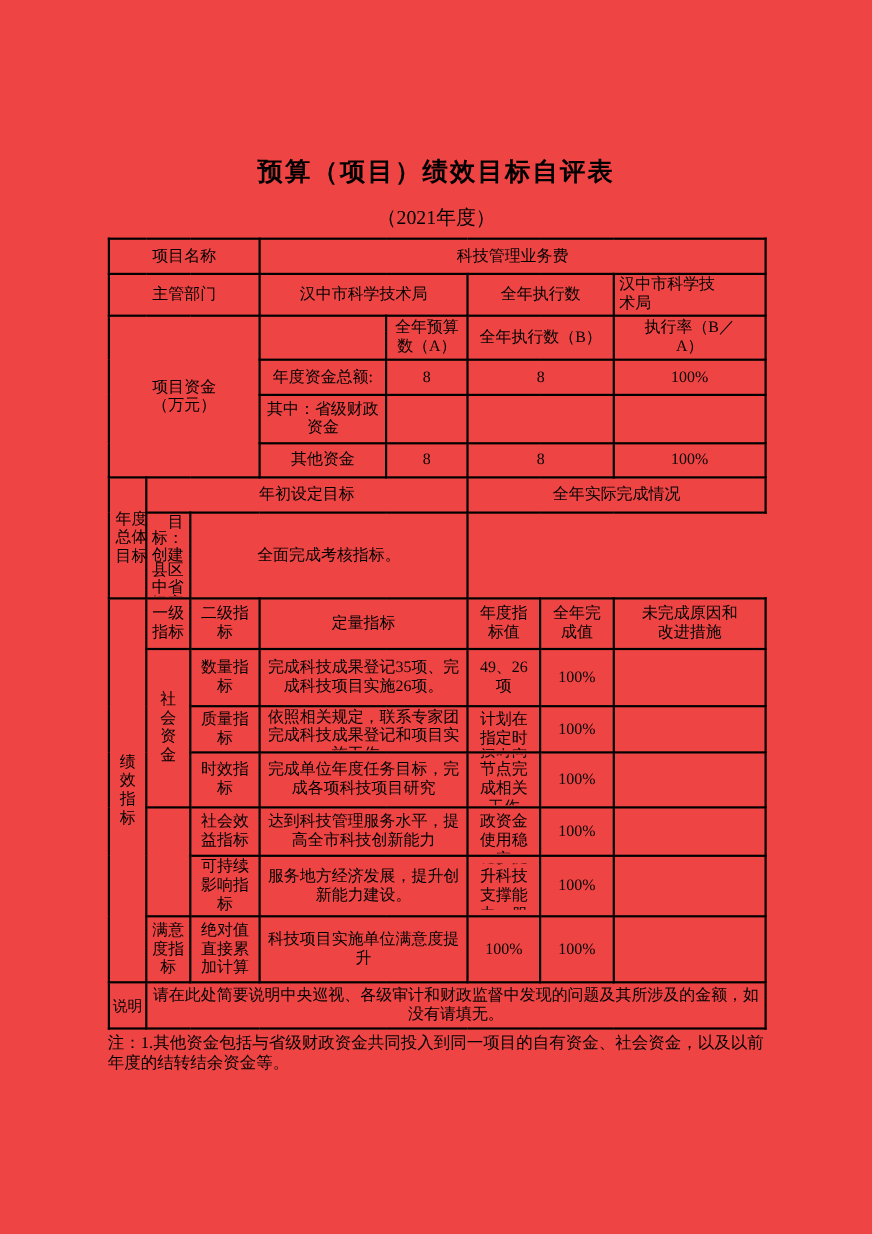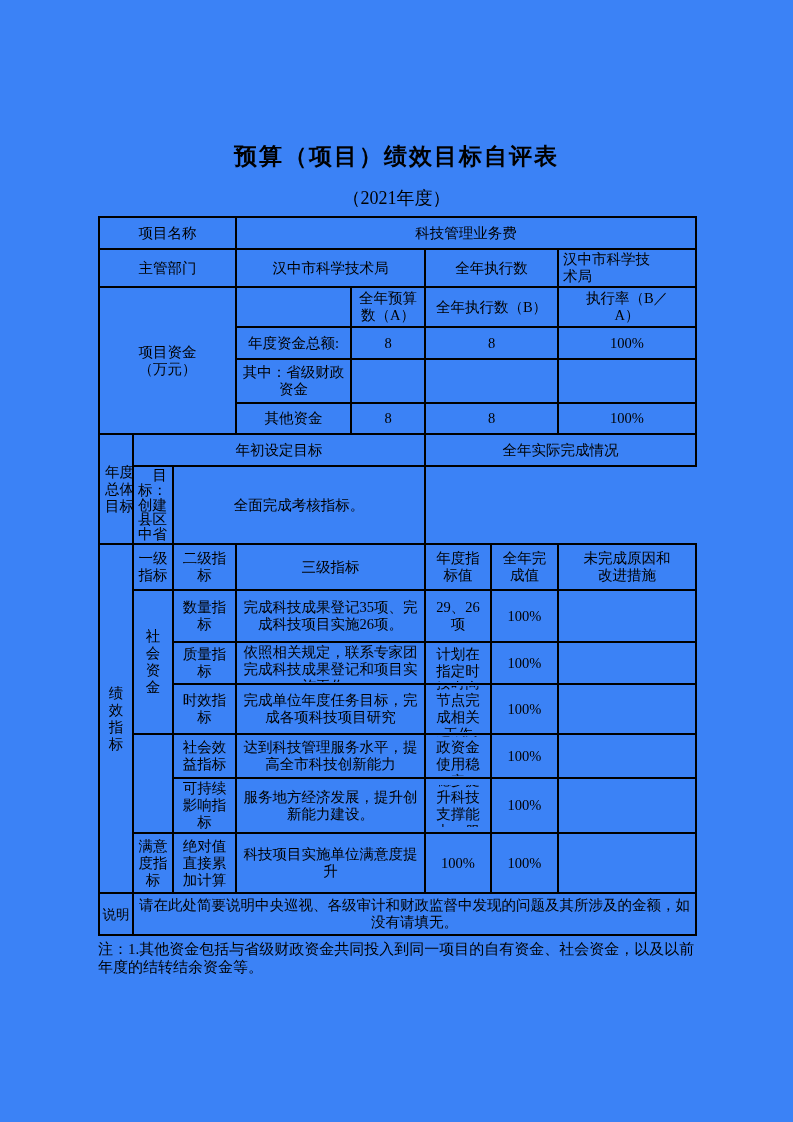--- a/index.html
+++ b/index.html
@@ -2,21 +2,21 @@
 <html><head>
 <meta charset="utf-8">
 <style>
   * { box-sizing: border-box; margin: 0; padding: 0; }
   html, body { background: #888; }
   .page {
     position: relative;
     width: 793px;
     height: 1122px;
     margin: 0 auto;
-    background: #3b82f6;
+    background: #ef4444;
     font-family: "Liberation Serif", "DejaVu Serif", serif;
     color: #000;
     overflow: hidden;
   }
   .content { position: absolute; left: 98px; top: 142px; width: 597px; }
   .doc-title {
     font-size: 23px;
     font-weight: bold;
     text-align: center;
     letter-spacing: 2px;
@@ -153,35 +153,35 @@
             </td>
         <td colspan="3" class="tl">全面完成考核指标。</td>
       </tr>
 
       <tr style="height:46px">
         <td rowspan="7">
               <div class="vw1">绩效指标</div>
             </td>
         <td>一级指标</td>
         <td>二级指标</td>
-        <td colspan="2">三级指标</td>
+        <td colspan="2">定量指标</td>
         <td>年度指标值</td>
         <td>全年完成值</td>
         <td>
               <div class="vw6c">未完成原因和改进措施</div>
             </td>
       </tr>
 
       <tr style="height:52px">
         <td rowspan="3">
               <div class="vw1">社会资金</div>
             </td>
         <td>数量指标</td>
         <td colspan="2" class="tl">完成科技成果登记35项、完成科技项目实施26项。</td>
-        <td class="tl">29、26项</td>
+        <td class="tl">49、26项</td>
         <td class="tr">100%</td>
         <td></td>
       </tr>
 
       <tr style="height:40px">
         <td>质量指标</td>
         <td colspan="2" class="tl">
               <div class="clip top ch38">依照相关规定，联系专家团完成科技成果登记和项目实施工作。</div>
             </td>
         <td class="tl">

